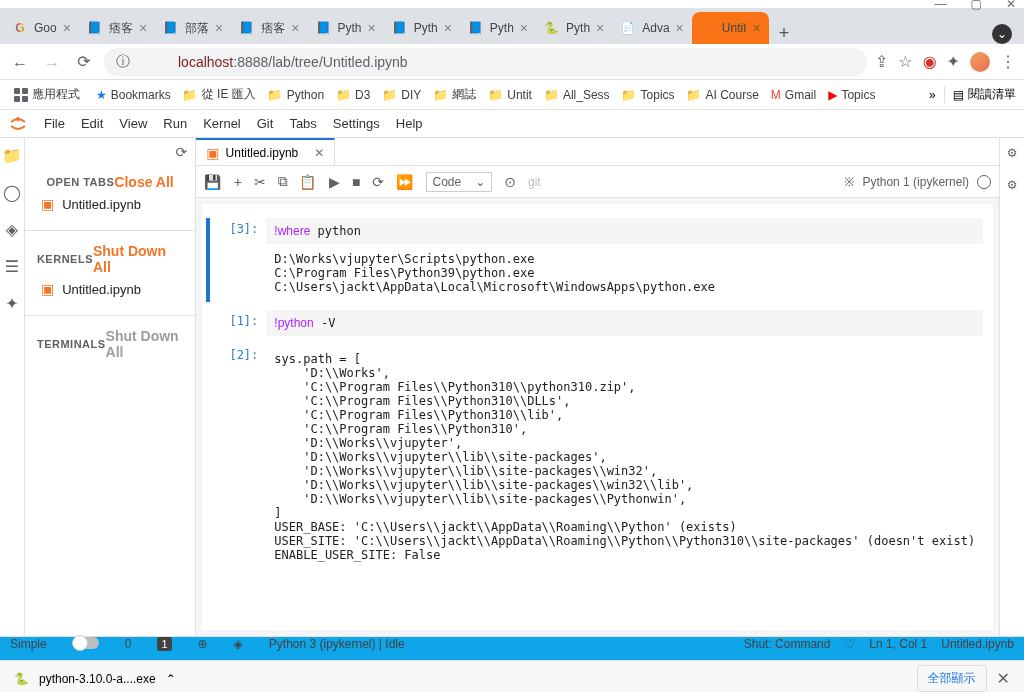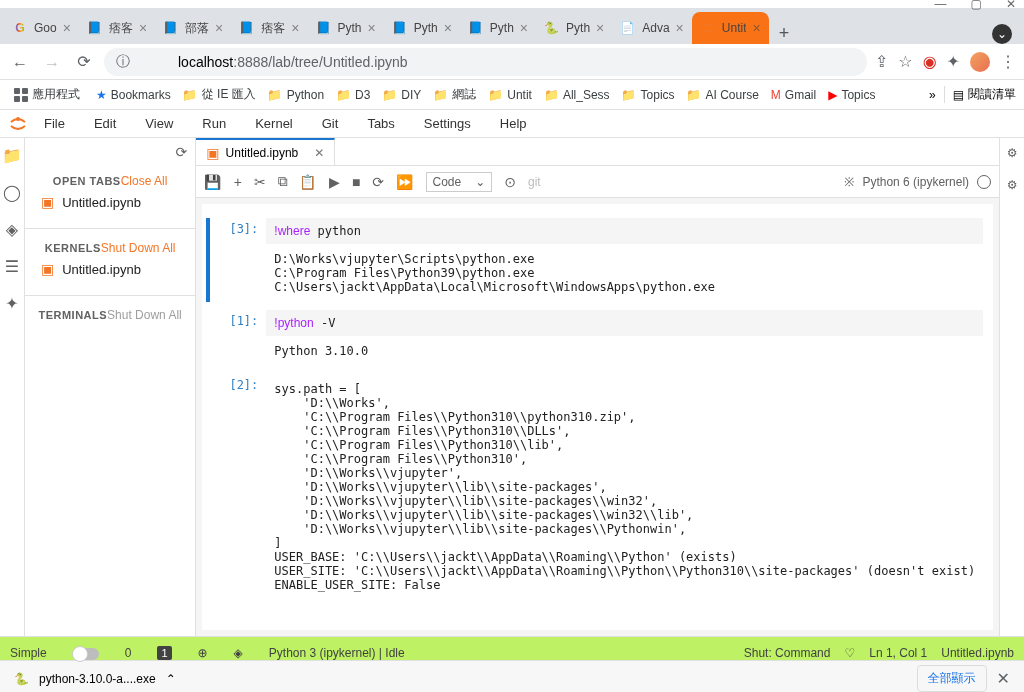--- a/index.html
+++ b/index.html
@@ -17,21 +17,21 @@
 .browser-tab .title { white-space: nowrap; overflow: hidden; text-overflow: ellipsis; flex: 1; }
 .browser-tab .close { font-size: 14px; opacity: 0.6; }
 .new-tab { padding: 0 10px; font-size: 18px; color: #555; }
 .incognito { margin-left: auto; margin-right: 12px; width: 20px; height: 20px; background: #333; border-radius: 50%; display: flex; align-items: center; justify-content: center; color: #fff; }
 
 
 .url-bar { height: 36px; background: #fff; display: flex; align-items: center; padding: 0 8px; gap: 8px; border-bottom: 1px solid #e0e0e0; }
 .nav-btn { width: 24px; height: 24px; display: flex; align-items: center; justify-content: center; color: #5f6368; font-size: 16px; }
 .url-field { flex: 1; height: 28px; background: #f1f3f4; border-radius: 14px; display: flex; align-items: center; padding: 0 12px; gap: 8px; color: #202124; font-size: 14px; }
 .url-field .info { color: #5f6368; }
-.url-host { color: #000000; padding-left: 40px; }
+.url-host { color: #7f1d1d; padding-left: 40px; }
 .url-path { color: #5f6368; }
 .url-actions { display: flex; gap: 10px; align-items: center; color: #5f6368; }
 .url-actions span { font-size: 16px; }
 .avatar { width: 20px; height: 20px; border-radius: 50%; background: linear-gradient(135deg, #f4a261, #e76f51); }
 
 
 .bookmarks-bar { height: 30px; background: #fff; display: flex; align-items: center; padding: 0 8px; gap: 4px; border-bottom: 1px solid #e0e0e0; }
 .bookmark { display: flex; align-items: center; gap: 4px; padding: 4px 6px; font-size: 12px; color: #3c4043; }
 .bookmark .folder { color: #f6c343; }
 .bookmark .star { color: #1a73e8; }
@@ -50,21 +50,21 @@
 
 .jl-body { display: flex; height: 498px; }
 .jl-sidebar-icons { width: 32px; background: #fff; border-right: 1px solid #e0e0e0; display: flex; flex-direction: column; align-items: center; padding-top: 8px; gap: 18px; color: #616161; }
 .jl-sidebar-icons .icon { font-size: 16px; }
 
 .jl-left-panel { width: 222px; background: #fff; border-right: 1px solid #e0e0e0; display: flex; flex-direction: column; }
 .jl-left-header { display: flex; justify-content: flex-end; padding: 6px 8px; }
 .refresh-icon { color: #616161; font-size: 14px; }
 .jl-section { padding: 8px 12px; }
 .jl-section-header { display: flex; justify-content: center; align-items: center; font-size: 11px; font-weight: 600; color: #616161; letter-spacing: 0.5px; }
-.jl-section-action { font-size: 12px; font-weight: 400; color: #f37626; letter-spacing: 0; }
+.jl-section-action { font-size: 14px; font-weight: 700; color: #f37626; letter-spacing: 0; }
 .jl-section-action.gray { color: #9e9e9e; }
 .jl-item { display: flex; align-items: center; gap: 8px; padding: 6px 4px; font-size: 13px; color: #212121; }
 .nb-icon { color: #f37626; font-size: 14px; }
 .jl-divider { border-top: 1px solid #e0e0e0; margin: 4px 0; }
 
 .jl-main { flex: 1; display: flex; flex-direction: column; background: #f5f5f5; position: relative; }
 .jl-tabs { height: 28px; background: #fff; display: flex; border-bottom: 1px solid #e0e0e0; }
 .jl-tab { display: flex; align-items: center; gap: 6px; padding: 0 10px; border-top: 2px solid #1976d2; border-right: 1px solid #e0e0e0; font-size: 12px; background: #fff; }
 .jl-tab .close { margin-left: 10px; color: #757575; }
 
@@ -82,21 +82,21 @@
 .cell.selected .cell-marker { background: #1976d2; }
 .cell-prompt { width: 56px; text-align: right; padding-right: 8px; font-family: "Consolas", monospace; font-size: 12px; color: #307fc1; padding-top: 4px; }
 .cell-content { flex: 1; }
 .cell-input { background: #f5f5f5; padding: 6px 8px; font-family: "Consolas", monospace; font-size: 12px; white-space: pre; color: #212121; }
 .cell-output { padding: 8px 8px; font-family: "Consolas", monospace; font-size: 12px; white-space: pre; color: #212121; }
 .magic { color: #aa22ff; }
 
 .jl-right-icons { width: 32px; background: #fff; border-left: 1px solid #e0e0e0; display: flex; flex-direction: column; align-items: center; padding-top: 8px; gap: 18px; color: #616161; }
 
 
-.jl-status { height: 24px; border-top: 1px solid #e0e0e0; display: flex; align-items: flex-end; padding: 0 10px; gap: 26px; font-size: 12px; color: #424242; background: #bef264; }
+.jl-status { height: 24px; border-top: 1px solid #e0e0e0; display: flex; align-items: flex-start; padding: 0 10px; gap: 26px; font-size: 12px; color: #424242; background: #0ea5e9; }
 .jl-status .toggle { width: 26px; height: 12px; background: #bdbdbd; border-radius: 6px; position: relative; }
 .jl-status .toggle::after { content: ''; position: absolute; width: 14px; height: 14px; background: #fff; border: 1px solid #ccc; border-radius: 50%; top: -2px; left: -1px; }
 .jl-status .badge { background: #424242; color: #fff; padding: 1px 4px; border-radius: 2px; font-size: 11px; }
 .jl-status .right { margin-left: auto; display: flex; gap: 14px; align-items: center; }
 
 
 .download-bar { height: 36px; border-top: 1px solid #e0e0e0; display: flex; align-items: center; padding: 0 14px; gap: 10px; font-size: 12px; background: #f7f7f7; }
 .download-bar .show-all { margin-left: auto; color: #1a73e8; border: 1px solid #dadce0; padding: 4px 10px; border-radius: 4px; }
 .download-bar .close-dl { color: #5f6368; font-size: 16px; }
 
@@ -278,21 +278,21 @@
 </div>
 
 <div class="jl-menu">
   <span class="jl-logo">
     <svg width="20" height="20" viewBox="0 0 20 20">
         <circle cx="10" cy="5" r="2" fill="#f37626"></circle>
         <path d="M3 12 Q10 18 17 12" stroke="#f37626" stroke-width="2" fill="none"></path>
         <path d="M3 8 Q10 2 17 8" stroke="#f37626" stroke-width="2" fill="none"></path>
       </svg>
   </span>
-  <div id="menu-items" style="display:flex;gap:29px">
+  <div id="menu-items" style="display:flex;gap:16px">
       <span class="jl-menu-item">File</span>
       <span class="jl-menu-item">Edit</span>
       <span class="jl-menu-item">View</span>
       <span class="jl-menu-item">Run</span>
       <span class="jl-menu-item">Kernel</span>
       <span class="jl-menu-item">Git</span>
       <span class="jl-menu-item">Tabs</span>
       <span class="jl-menu-item">Settings</span>
       <span class="jl-menu-item">Help</span>
     </div>
@@ -360,41 +360,40 @@
       <span class="tb-icon">⟳</span>
       <span class="tb-icon">⏩</span>
       <span class="dropdown">
         <span>Code</span>
         <span>⌄</span>
       </span>
       <span class="tb-icon">⊙</span>
       <span class="git-text">git</span>
       <div class="kernel">
         <span>※</span>
-        <span>Python 6 (ipykernel)</span>
+        <span>Python 1 (ipykernel)</span>
         <span class="kernel-status"></span>
       </div>
     </div>
     <div class="jl-notebook" id="notebook">
         <div class="cell selected">
           <div class="cell-marker"></div>
           <div class="cell-prompt">[3]:</div>
           <div class="cell-content">
             <div class="cell-input"><span class="magic">!where</span> python</div>
             <div class="cell-output">D:\Works\vjupyter\Scripts\python.exe
 C:\Program Files\Python39\python.exe
 C:\Users\jackt\AppData\Local\Microsoft\WindowsApps\python.exe</div>
           </div>
         </div>
         <div class="cell">
           <div class="cell-marker"></div>
           <div class="cell-prompt">[1]:</div>
           <div class="cell-content">
             <div class="cell-input"><span class="magic">!python</span> -V</div>
-            <div class="cell-output">Python 3.10.0</div>
           </div>
         </div>
         <div class="cell">
           <div class="cell-marker"></div>
           <div class="cell-prompt">[2]:</div>
           <div class="cell-content">
             <div class="cell-output">sys.path = [
     'D:\\Works',
     'C:\\Program Files\\Python310\\python310.zip',
     'C:\\Program Files\\Python310\\DLLs',

